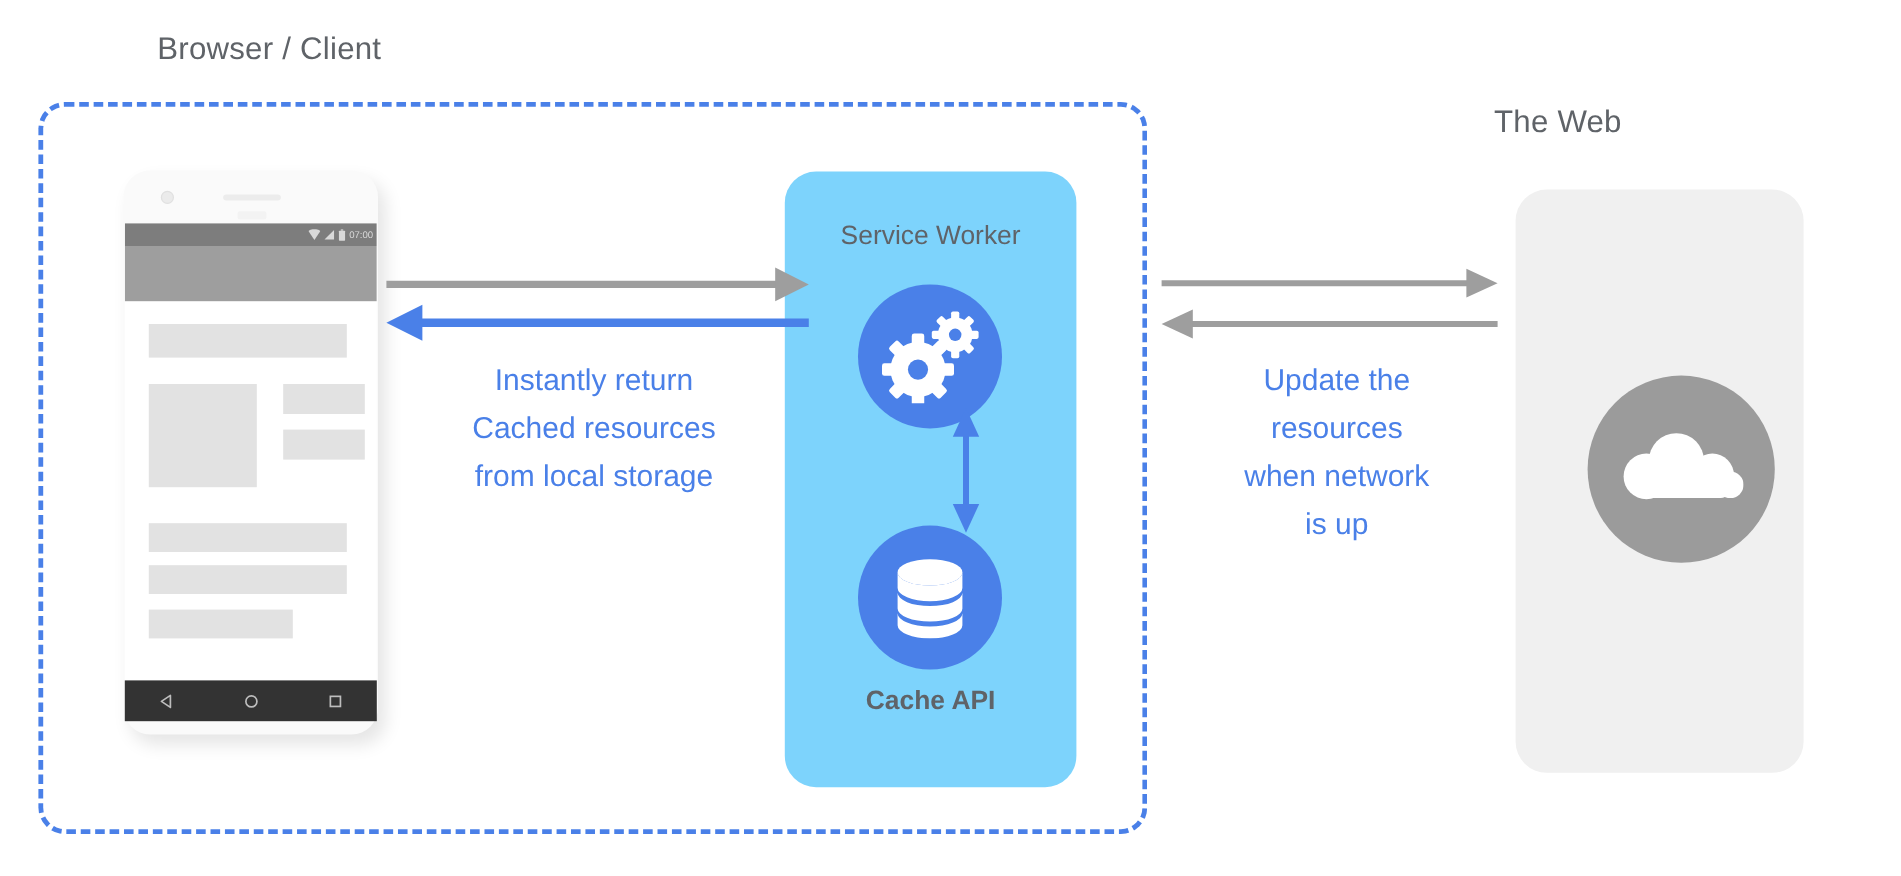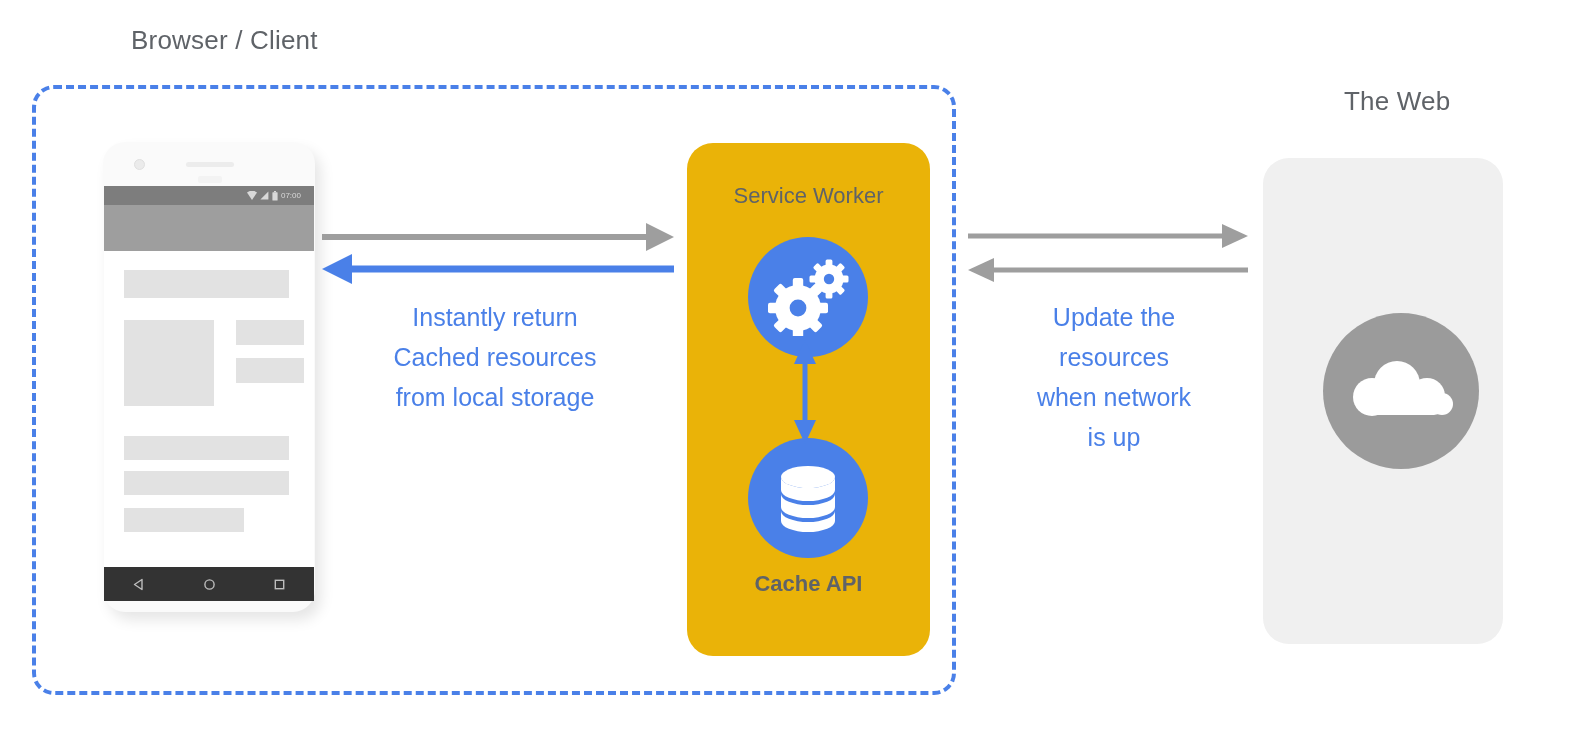--- a/index.html
+++ b/index.html
@@ -24,21 +24,21 @@
   
   .section-title {
     position: absolute;
     color: #5f6368;
     font-size: 26px;
     font-weight: 400;
     white-space: nowrap;
     letter-spacing: 0.2px;
   }
   #browser-client-title { left: 131px; top: 25px; }
-  #the-web-title        { left: 1344px; top: 86px; }
+  #the-web-title        { left: 1245px; top: 86px; }
 
   
   .client-boundary {
     position: absolute;
     left: 32px;
     top: 85px;
     width: 924px;
     height: 610px;
     border: 4px dashed #4a80e8;
     border-radius: 22px;
@@ -98,21 +98,21 @@
     position: absolute;
     left: 0;
     top: 0;
     width: 100%;
     height: 19px;
     background: #7d7d7d;
     display: flex;
     align-items: center;
     justify-content: flex-end;
     gap: 3px;
-    padding-right: 13px;
+    padding-right: 3px;
     box-sizing: border-box;
   }
   .status-clock {
     color: #d9d9d9;
     font-size: 8px;
     line-height: 1;
     font-family: "Liberation Sans", sans-serif;
   }
   .app-bar {
     position: absolute;
@@ -135,25 +135,25 @@
     background: #333333;
     display: flex;
     align-items: center;
     justify-content: space-around;
   }
   .nav-glyph { display: block; }
 
   
   .sw-panel {
     position: absolute;
-    left: 687px;
+    left: 654px;
     top: 143px;
     width: 243px;
     height: 513px;
-    background: #eab308;
+    background: #7dd3fc;
     border-radius: 26px;
   }
   .panel-label {
     position: absolute;
     width: 100%;
     text-align: center;
     color: #5f6368;
     font-size: 22px;
     white-space: nowrap;
   }

